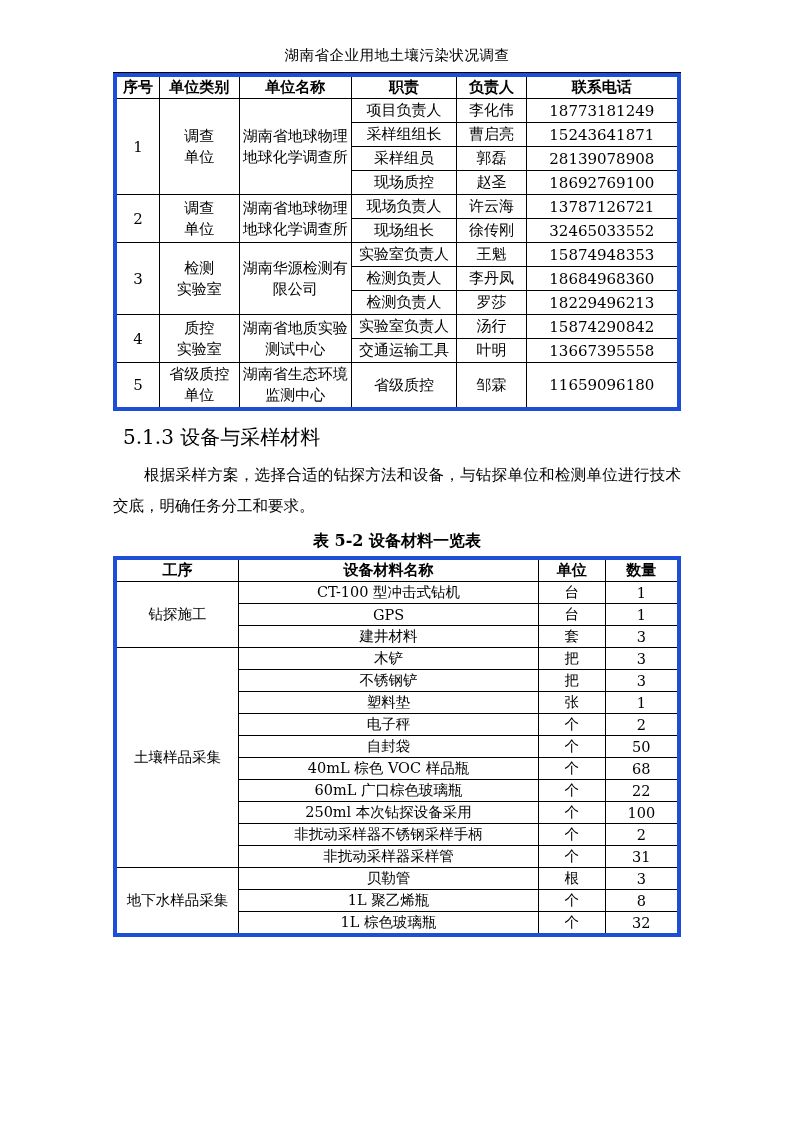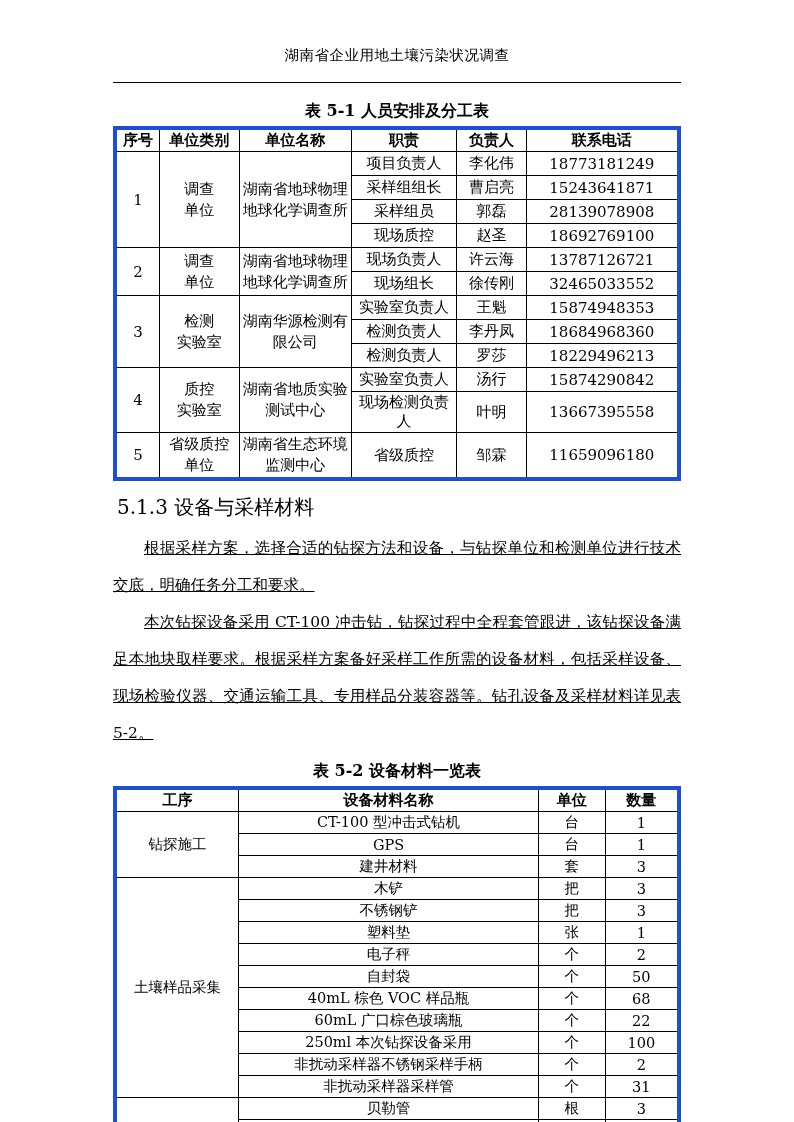--- a/index.html
+++ b/index.html
@@ -11,21 +11,21 @@
     font-family: "DejaVu Serif", "Liberation Serif", serif;
   }
   .page {
     width: 794px; height: 1122px;
     padding: 46px 113px 0 113px;
     position: relative;
   }
   .doc-header {
     text-align: center;
     font-size: 14.5px;
-    padding-bottom: 17px;
+    padding-bottom: 7px;
     border-bottom: 1.6px solid #000;
     letter-spacing: 0.5px;
   }
   .table-title {
     text-align: center;
     font-weight: bold;
     font-size: 16px;
     margin: 18px 0 4px 0;
   }
   .table-title.second { margin: 9px 0 4px 0; }
@@ -43,39 +43,37 @@
     overflow: hidden;
   }
   #personnel-table th { height: 23px; font-size: 15px; }
   #personnel-table td { height: 24px; font-size: 15px; }
   #equipment-table th { height: 22px; font-size: 15px; margin-left: 16px; }
   #equipment-table td { height: 20px; font-size: 14.5px; }
   .pre { white-space: pre-line; line-height: 1.4; }
   .section-heading {
     font-size: 20px;
     font-weight: normal;
-    margin: 13px 0 9px 4px;
+    margin: 13px 0 9px 10px;
   }
   .para {
     font-size: 15.5px;
-    line-height: 37px;
+    line-height: 31px;
     text-align: justify;
     text-indent: 2em;
     margin: 0;
-    text-decoration: underline;
   }
 </style>
 </head>
 <body>
 
 <div class="page">
 
   <div class="doc-header">湖南省企业用地土壤污染状况调查</div>
 
-  <div class="table-title">表 5-1 人员安排及分工表</div>
 
   <table id="personnel-table">
     <colgroup>
       <col style="width:7.9%">
       <col style="width:14.1%">
       <col style="width:19.9%">
       <col style="width:18.7%">
       <col style="width:12.3%">
       <col style="width:27.1%">
     </colgroup>
@@ -154,41 +152,40 @@
           <td rowspan="2">4</td>
           <td rowspan="2" class="pre">质控
 实验室</td>
           <td rowspan="2" class="pre">湖南省地质实验
 测试中心</td>
           <td>实验室负责人</td>
           <td>汤行</td>
           <td>15874290842</td>
         </tr>
         <tr>
-          <td>现场检测负责人</td>
+          <td>交通运输工具</td>
           <td>叶明</td>
           <td>13667395558</td>
         </tr>
         <tr>
           <td>5</td>
           <td class="pre">省级质控
 单位</td>
           <td class="pre">湖南省生态环境
 监测中心</td>
           <td>省级质控</td>
           <td>邹霖</td>
           <td>11659096180</td>
         </tr>
       </tbody>
   </table>
 
   <h2 class="section-heading">5.1.3 设备与采样材料</h2>
 
   <p class="para">根据采样方案，选择合适的钻探方法和设备，与钻探单位和检测单位进行技术交底，明确任务分工和要求。</p>
-  <p class="para">本次钻探设备采用 CT-100 冲击钻，钻探过程中全程套管跟进，该钻探设备满足本地块取样要求。根据采样方案备好采样工作所需的设备材料，包括采样设备、现场检验仪器、交通运输工具、专用样品分装容器等。钻孔设备及采样材料详见表 5-2。</p>
 
   <div class="table-title second">表 5-2 设备材料一览表</div>
 
   <table id="equipment-table">
     <colgroup>
       <col style="width:21.9%">
       <col style="width:53.2%">
       <col style="width:11.8%">
       <col style="width:13.1%">
     </colgroup>

